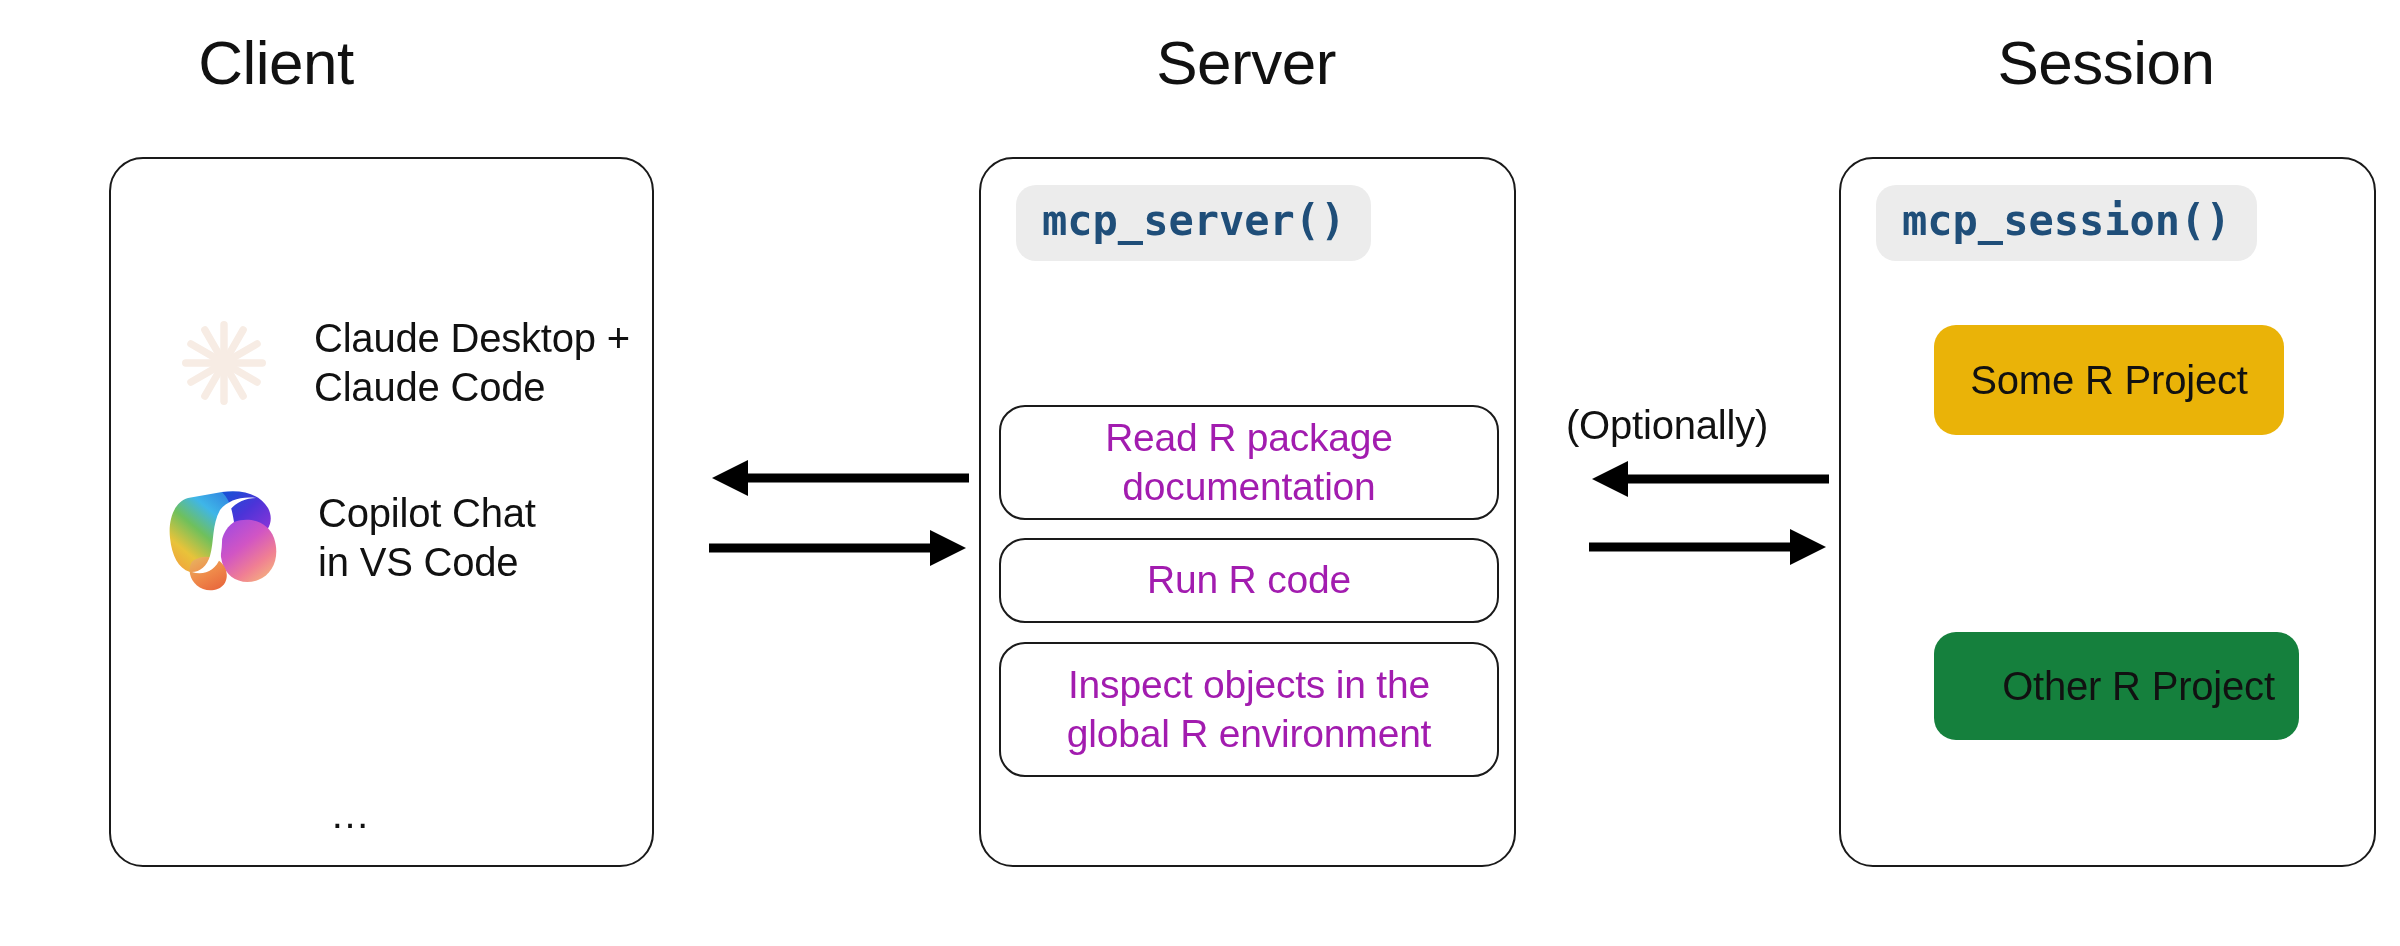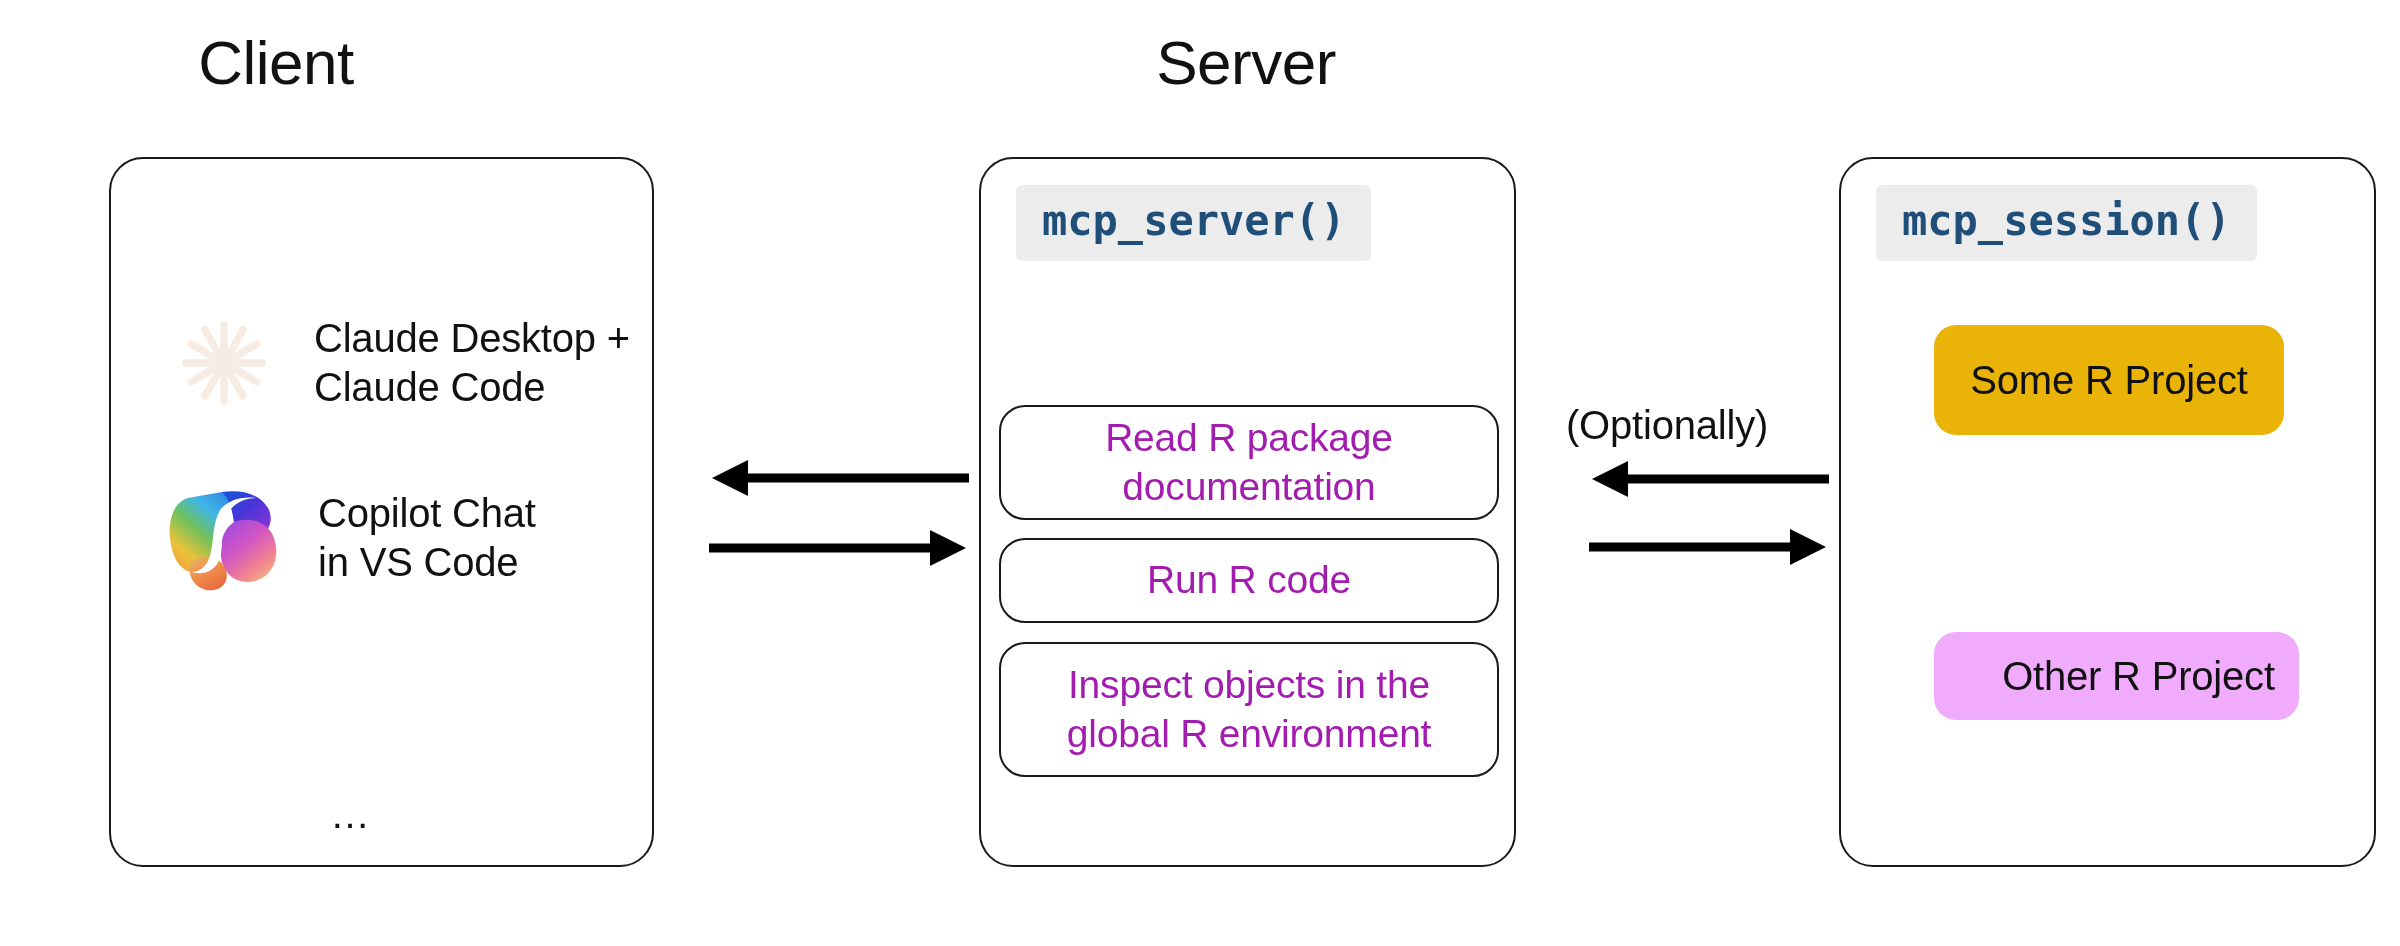--- a/index.html
+++ b/index.html
@@ -42,21 +42,21 @@
     border: 2.5px solid #1a1a1a;
     border-radius: 34px;
     background: #ffffff;
   }
 
   
   .code-badge {
     position: absolute;
     box-sizing: border-box;
     background: #ececec;
-    border-radius: 6px;
+    border-radius: 20px;
     color: #1f4e79;
     font-family: "DejaVu Sans Mono", "Liberation Mono", monospace;
     font-size: 42px;
     font-weight: 700;
     letter-spacing: 0px;
     padding: 14px 26px 18px 26px;
     white-space: nowrap;
     line-height: 1.05;
   }
 
@@ -167,20 +167,21 @@
     letter-spacing: -0.2px;
   }
 </style>
 </head>
 <body>
 
 <div id="stage">
 
   <div class="col-title" style="left:65px; top:32px; width:334px;">Client</div>
   <div class="col-title" style="left:932px; top:32px; width:540px;">Server</div>
+  <div class="col-title" style="left:1792px; top:32px; width:540px;">Session</div>
 
   <div class="card" style="left:65px; top:157px; width:545px; height:710px;">
   </div>
 
   <div class="client-row" style="left:122px; top:305px;">
     <span class="app-icon">
       <span class="claude-bg"></span>
       <svg class="claude-burst" viewBox="0 0 100 100" aria-hidden="true">
         <g stroke="#f7ece4" stroke-width="6.4" stroke-linecap="round">
           <line x1="50" y1="50" x2="50" y2="17"></line>
@@ -298,15 +299,15 @@
     <polygon points="242,92 206,74 206,110" fill="#000"></polygon>
   </svg>
 
   <div class="card" style="left:1795px; top:157px; width:537px; height:710px;">
   </div>
 
   <div class="code-badge" style="left:1832px; top:185px;">mcp_session()</div>
 
   <div class="project-chip" style="left:1890px; top:325px; width:350px; height:110px; background:#eab308;">Some R Project</div>
 
-  <div class="project-chip" style="left:1890px; top:632px; width:365px; height:88px; background:#f0abfc;padding-left:44px;">Other R Project</div>
+  <div class="project-chip" style="left:1890px; top:632px; width:365px; height:108px; background:#15803d;padding-left:44px;">Other R Project</div>
 
 </div>
 
 </body></html>

